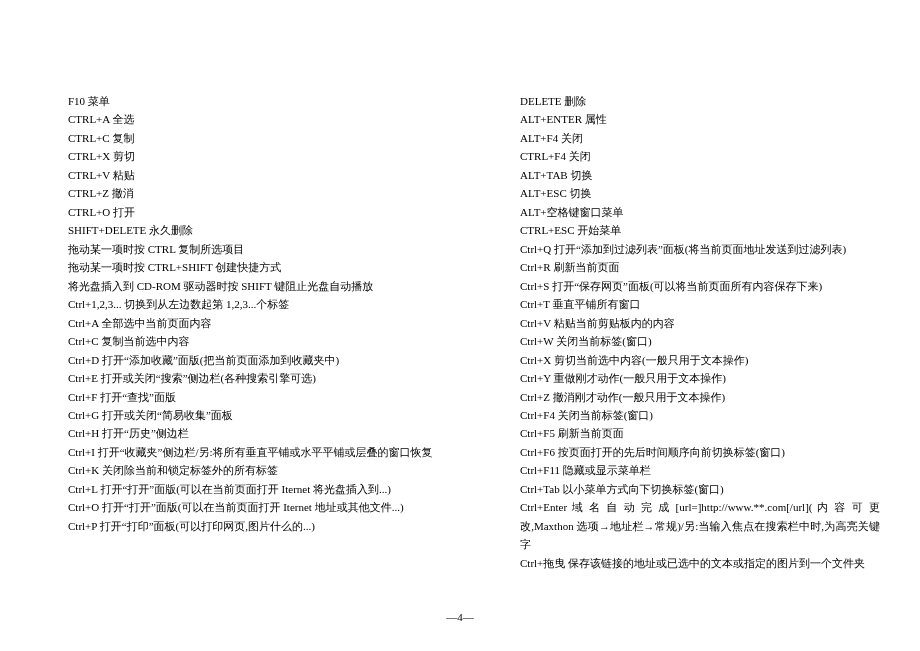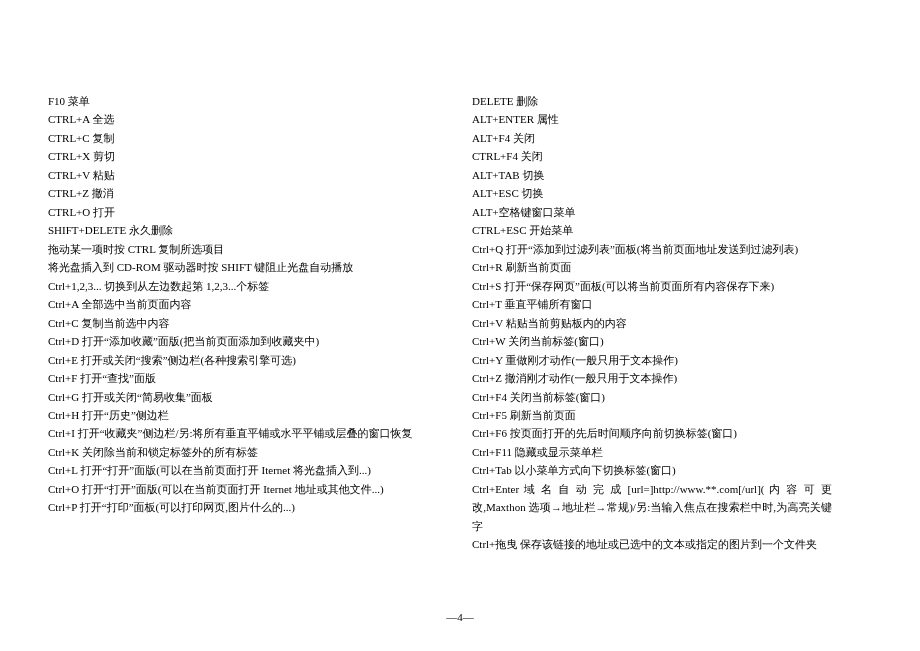--- a/index.html
+++ b/index.html
@@ -7,22 +7,23 @@
     background: #ffffff;
     width: 920px;
     height: 651px;
     font-family: "SimSun", "宋体", serif;
     font-size: 11px;
     color: #000;
     position: relative;
     overflow: hidden;
   }
   .page {
-    padding: 92px 76px 0 48px;
+    padding: 92px 76px 0 68px;
     display: flex;
+    gap: 28px;
   }
   .col {
     flex: 1;
     line-height: 1.68;
   }
   .col-left { width: 380px; flex: 0 0 380px; }
   .col-right { width: 360px; flex: 0 0 360px; margin-left: 44px; }
   .line { display: block; white-space: normal; text-align: justify; text-justify: inter-ideograph; }
   .footer {
     position: absolute;
@@ -40,20 +41,21 @@
   <div class="col col-left">
       <span class="line">F10 菜单</span>
       <span class="line">CTRL+A 全选</span>
       <span class="line">CTRL+C 复制</span>
       <span class="line">CTRL+X 剪切</span>
       <span class="line">CTRL+V 粘贴</span>
       <span class="line">CTRL+Z 撤消</span>
       <span class="line">CTRL+O 打开</span>
       <span class="line">SHIFT+DELETE 永久删除</span>
       <span class="line">拖动某一项时按 CTRL 复制所选项目</span>
+      <span class="line">拖动某一项时按 CTRL+SHIFT 创建快捷方式</span>
       <span class="line">将光盘插入到 CD-ROM 驱动器时按 SHIFT 键阻止光盘自动播放</span>
       <span class="line">Ctrl+1,2,3...   切换到从左边数起第 1,2,3...个标签</span>
       <span class="line">Ctrl+A   全部选中当前页面内容</span>
       <span class="line">Ctrl+C   复制当前选中内容</span>
       <span class="line">Ctrl+D   打开“添加收藏”面版(把当前页面添加到收藏夹中)</span>
       <span class="line">Ctrl+E   打开或关闭“搜索”侧边栏(各种搜索引擎可选)</span>
       <span class="line">Ctrl+F   打开“查找”面版</span>
       <span class="line">Ctrl+G   打开或关闭“简易收集”面板</span>
       <span class="line">Ctrl+H   打开“历史”侧边栏</span>
       <span class="line">Ctrl+I   打开“收藏夹”侧边栏/另:将所有垂直平铺或水平平铺或层叠的窗口恢复</span>
@@ -70,20 +72,21 @@
       <span class="line">ALT+TAB 切换</span>
       <span class="line">ALT+ESC 切换</span>
       <span class="line">ALT+空格键窗口菜单</span>
       <span class="line">CTRL+ESC 开始菜单</span>
       <span class="line">Ctrl+Q   打开“添加到过滤列表”面板(将当前页面地址发送到过滤列表)</span>
       <span class="line">Ctrl+R   刷新当前页面</span>
       <span class="line">Ctrl+S   打开“保存网页”面板(可以将当前页面所有内容保存下来)</span>
       <span class="line">Ctrl+T   垂直平铺所有窗口</span>
       <span class="line">Ctrl+V   粘贴当前剪贴板内的内容</span>
       <span class="line">Ctrl+W   关闭当前标签(窗口)</span>
+      <span class="line">Ctrl+X   剪切当前选中内容(一般只用于文本操作)</span>
       <span class="line">Ctrl+Y   重做刚才动作(一般只用于文本操作)</span>
       <span class="line">Ctrl+Z   撤消刚才动作(一般只用于文本操作)</span>
       <span class="line">Ctrl+F4   关闭当前标签(窗口)</span>
       <span class="line">Ctrl+F5   刷新当前页面</span>
       <span class="line">Ctrl+F6   按页面打开的先后时间顺序向前切换标签(窗口)</span>
       <span class="line">Ctrl+F11   隐藏或显示菜单栏</span>
       <span class="line">Ctrl+Tab   以小菜单方式向下切换标签(窗口)</span>
       <span class="line">Ctrl+Enter     域 名 自 动 完 成 [url=]http://www.**.com[/url]( 内 容 可 更改,Maxthon 选项→地址栏→常规)/另:当输入焦点在搜索栏中时,为高亮关键字</span>
       <span class="line">Ctrl+拖曳   保存该链接的地址或已选中的文本或指定的图片到一个文件夹</span>
     </div>

